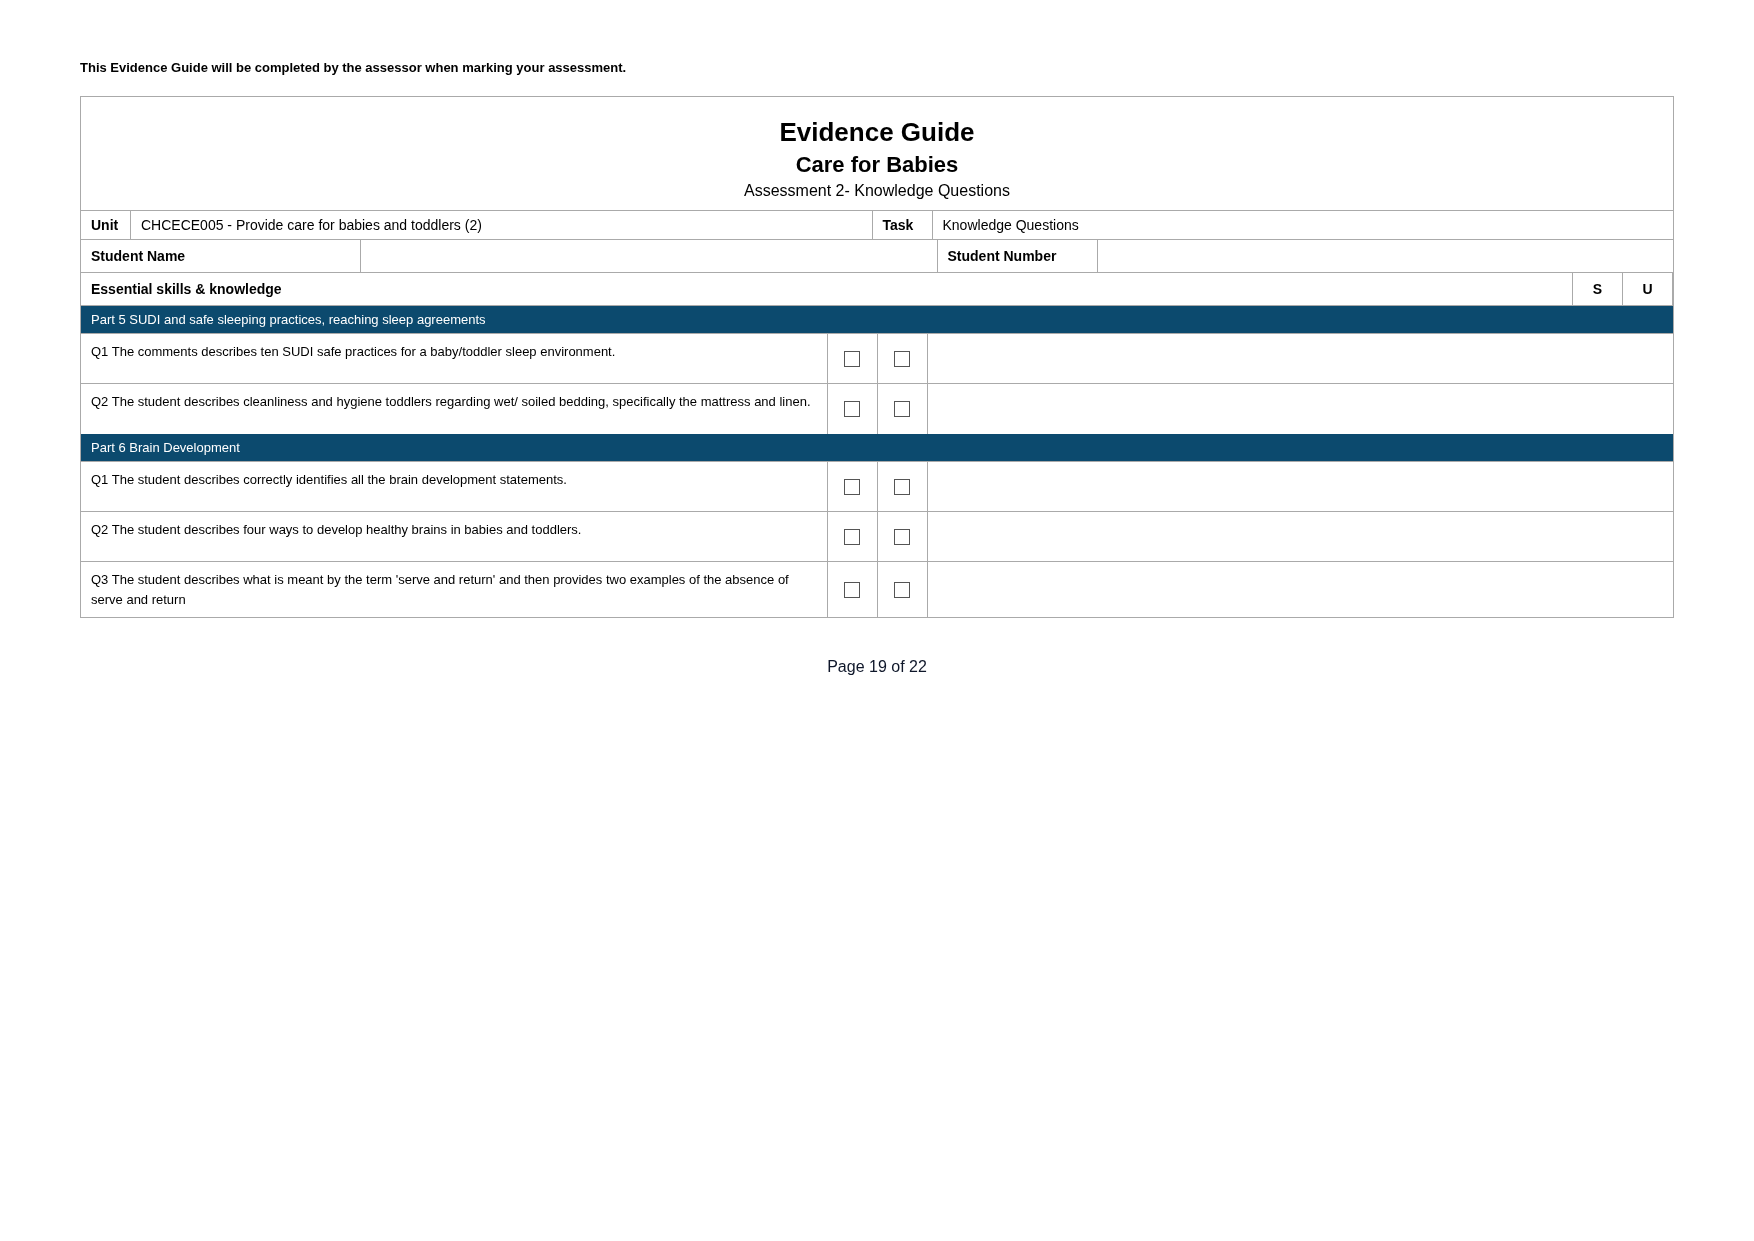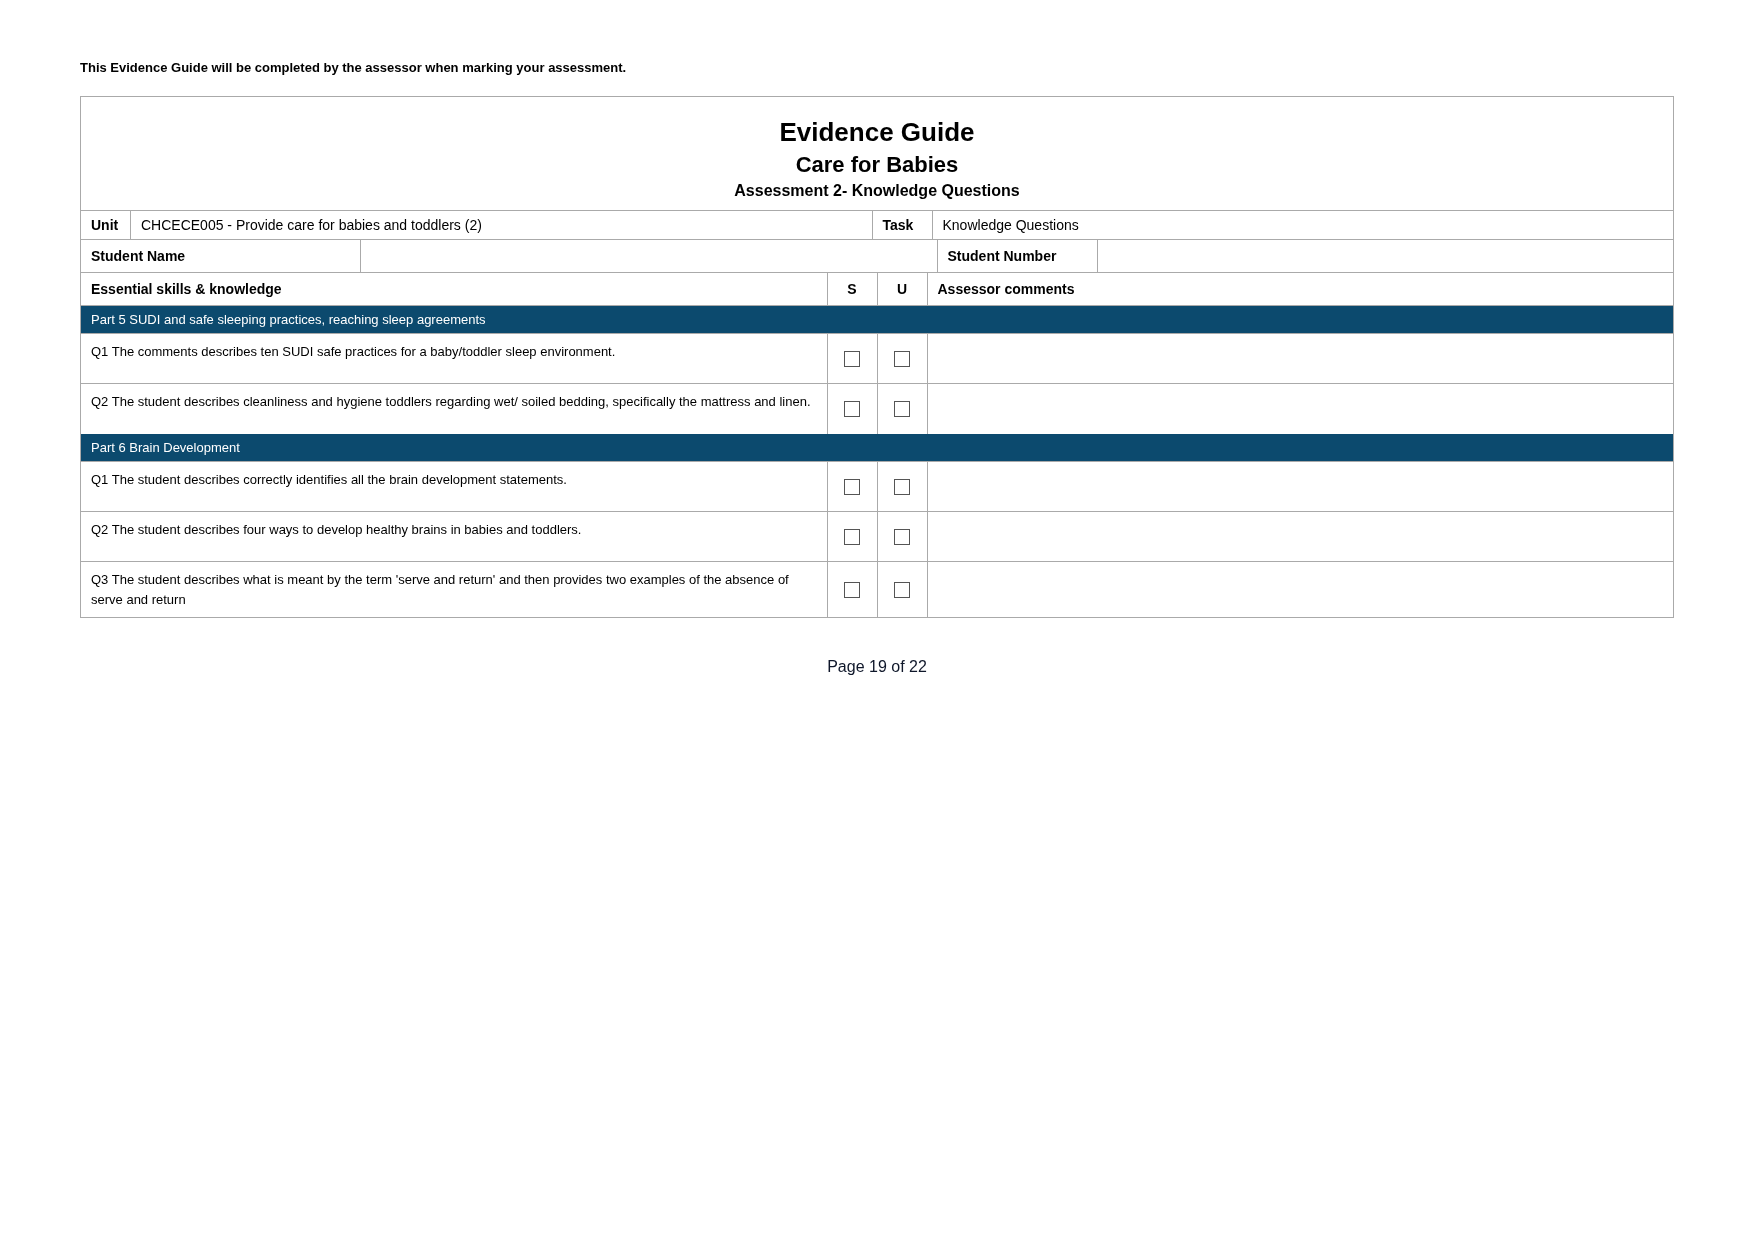--- a/index.html
+++ b/index.html
@@ -29,21 +29,21 @@
       font-weight: bold;
       margin-bottom: 4px;
     }
     .header-section h2 {
       font-size: 22px;
       font-weight: bold;
       margin-bottom: 4px;
     }
     .header-section h3 {
       font-size: 16px;
-      font-weight: bold;
+      font-weight: normal;
     }
     .meta-row {
       display: flex;
       border-bottom: 1px solid #aaa;
     }
     .meta-cell {
       padding: 6px 10px;
       border-right: 1px solid #aaa;
     }
     .meta-cell:last-child {
@@ -189,21 +189,20 @@
     <div class="student-name-cell">Student Name</div>
     <div class="student-name-input"></div>
     <div class="student-number-label">Student Number</div>
     <div class="student-number-input"></div>
   </div>
 
   <div class="skills-header-row">
     <div class="skills-label">Essential skills &amp; knowledge</div>
     <div class="s-col">S</div>
     <div class="u-col">U</div>
-    <div class="assessor-col">Assessor comments</div>
   </div>
 
   <div>
     <div class="section-header-row">Part 5 SUDI and safe sleeping practices, reaching sleep agreements</div>
     <div class="data-row">
       <div class="row-description">Q1 The comments describes ten SUDI safe practices for a baby/toddler sleep environment.</div>
       <div class="row-s-cell">
           <span class="checkbox-box"></span>
         </div>
       <div class="row-u-cell">

